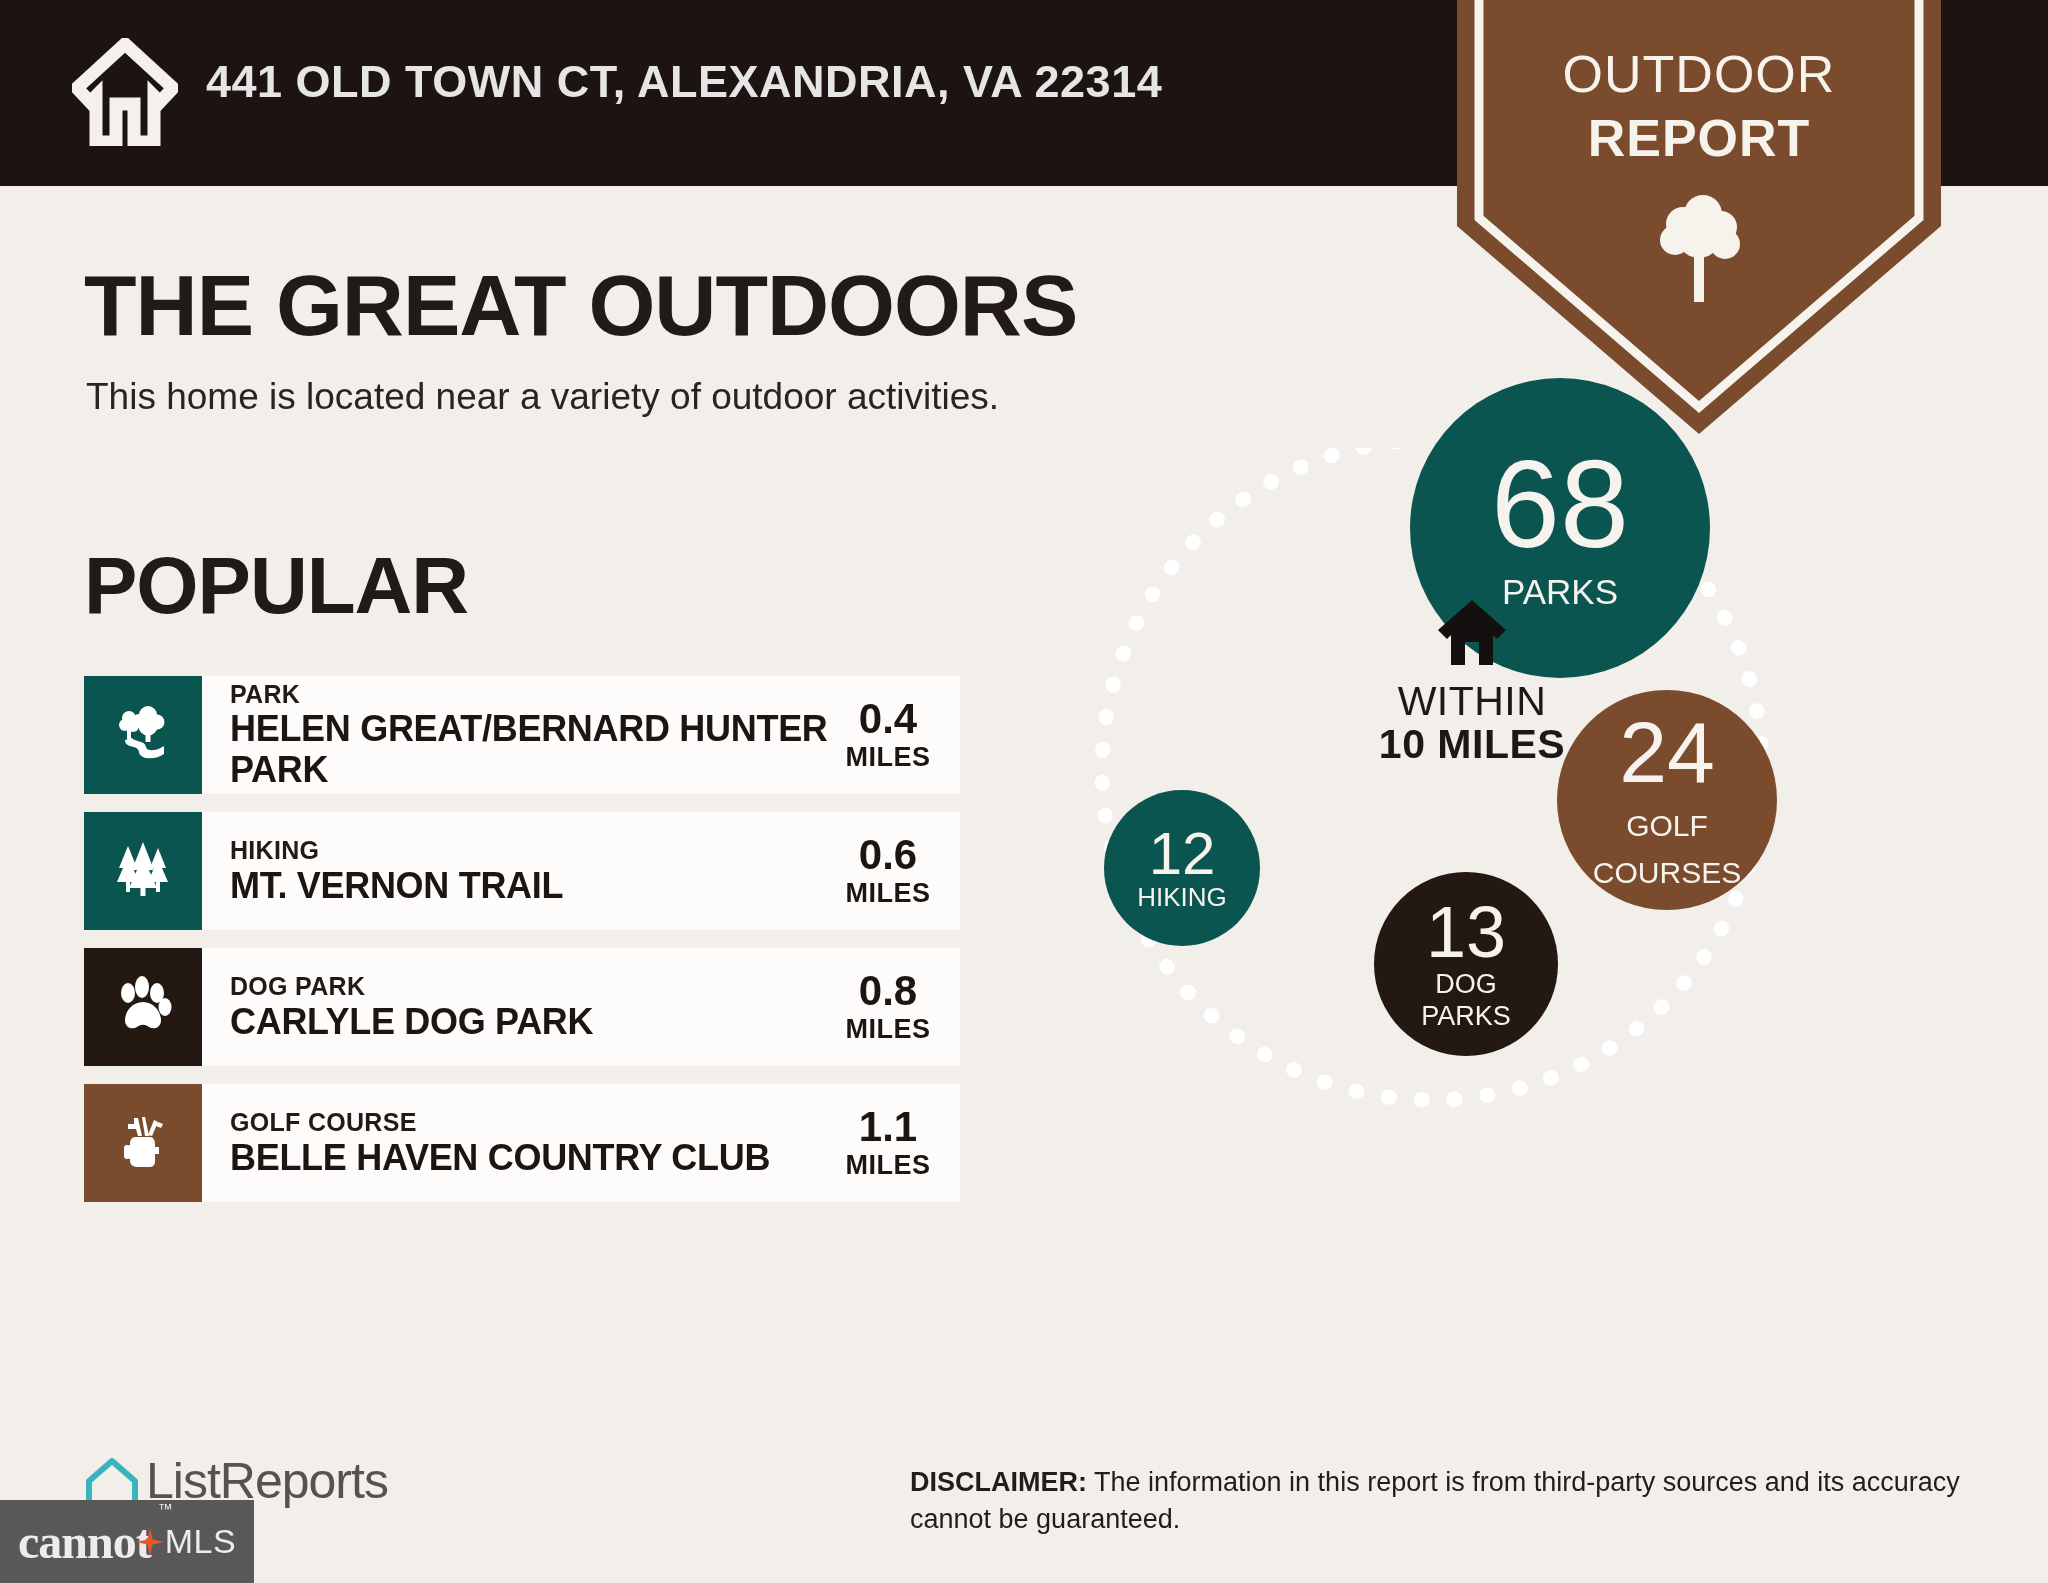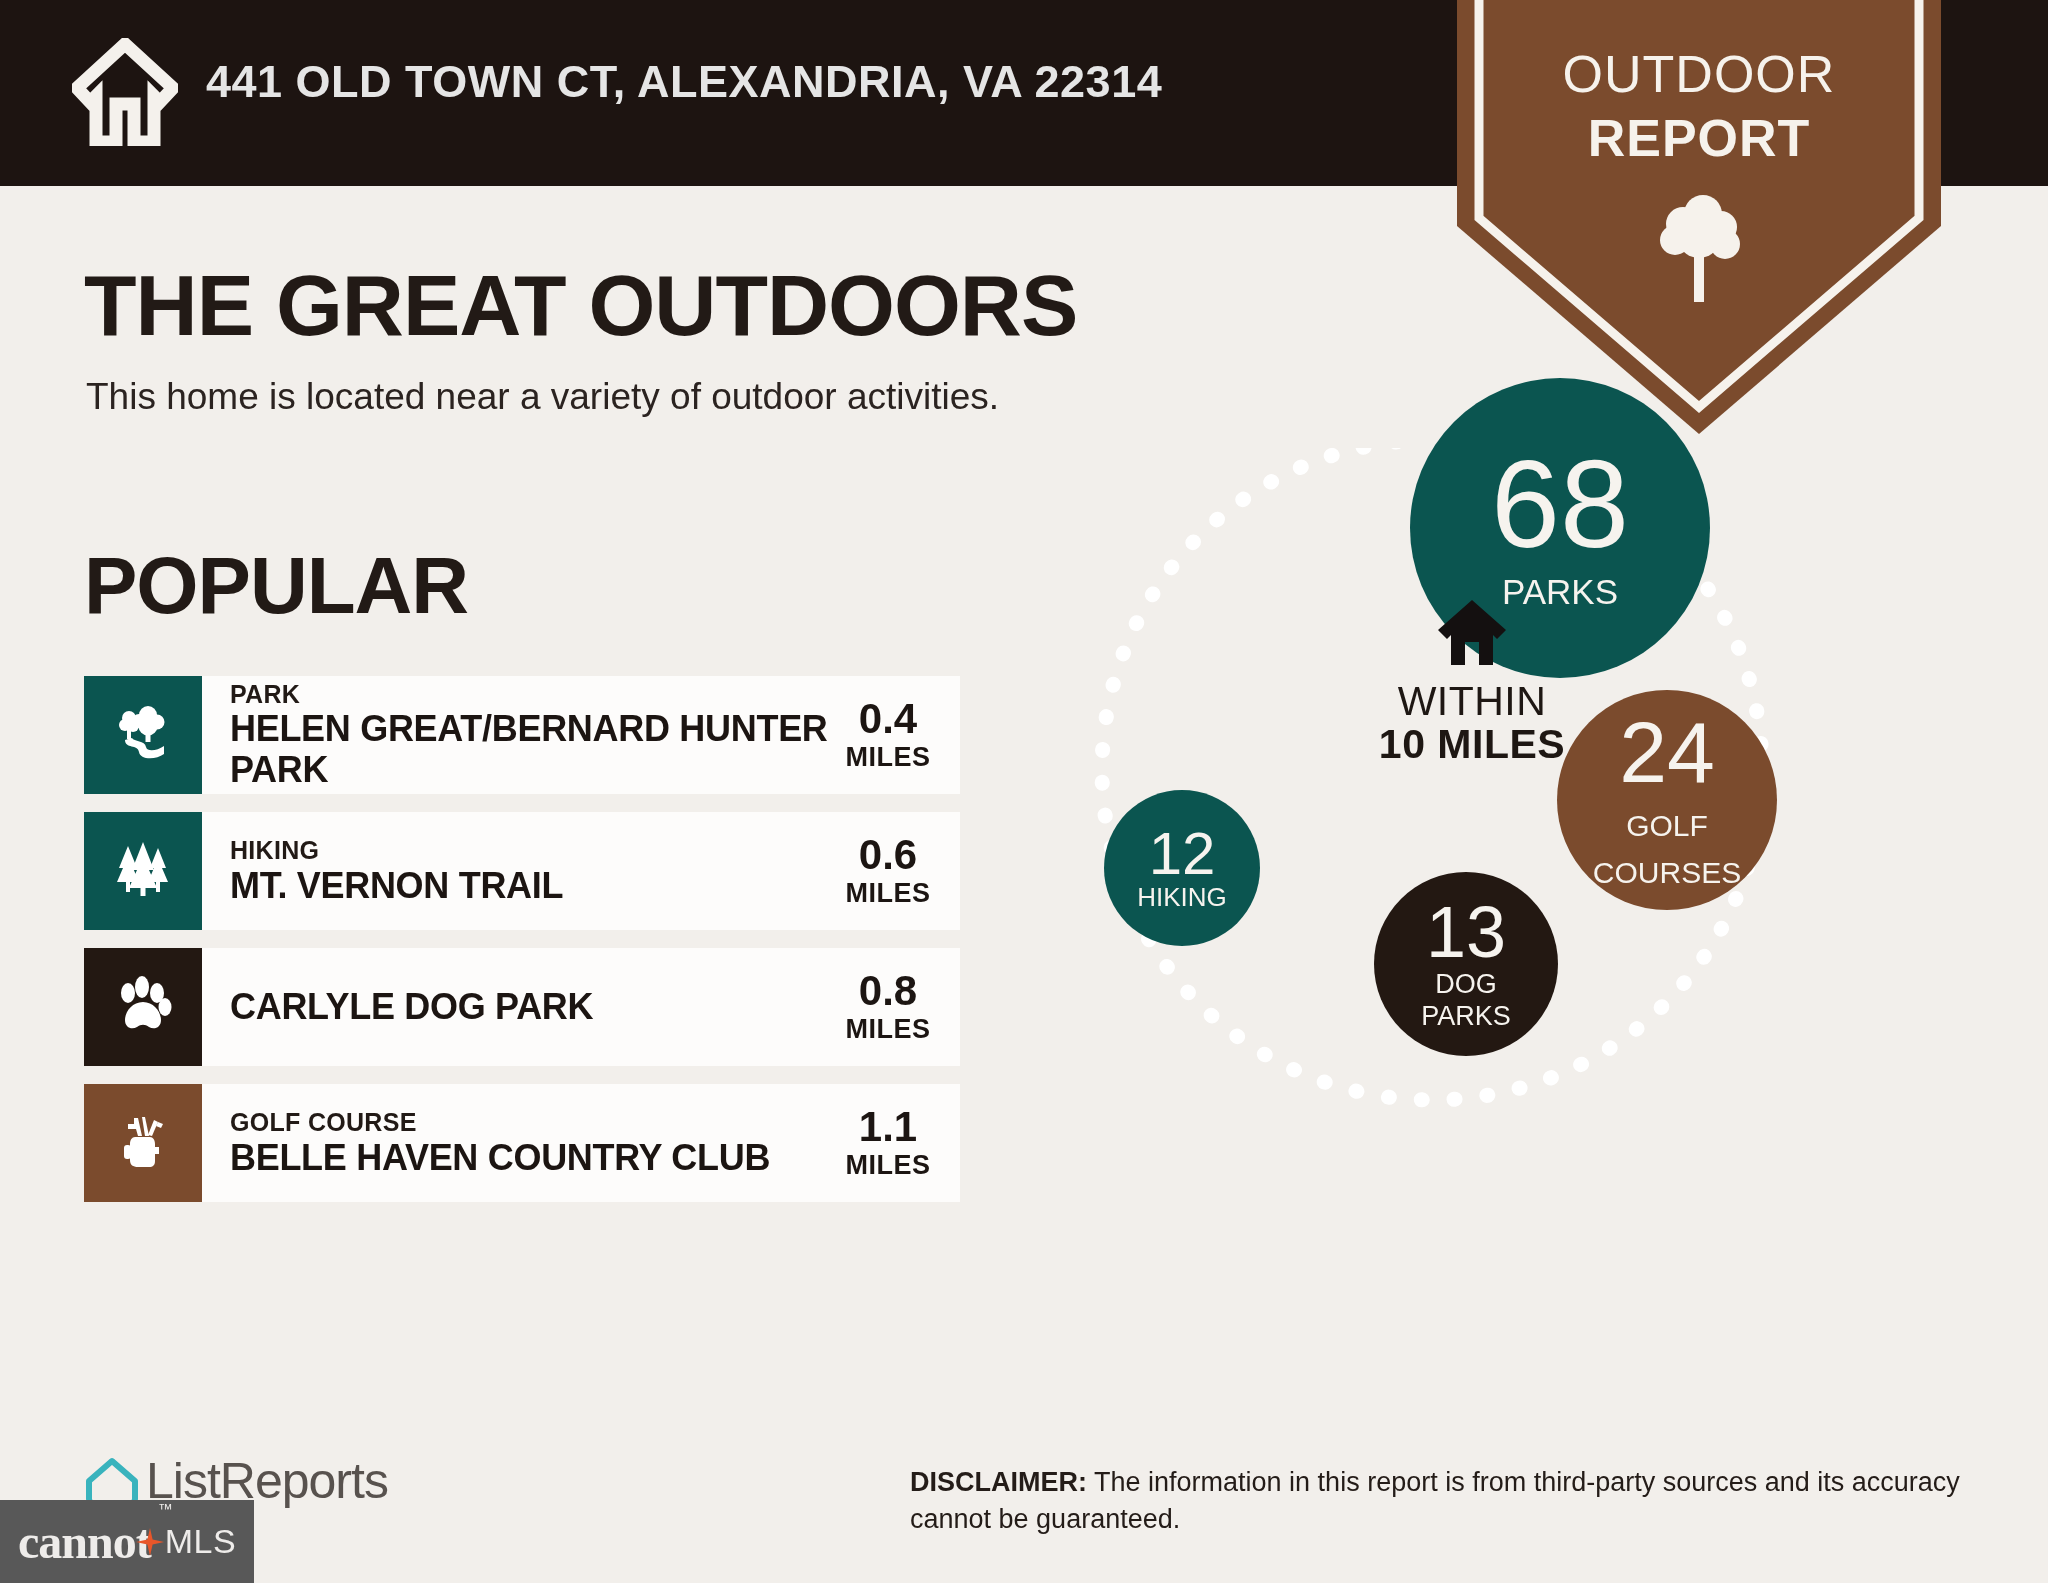--- a/index.html
+++ b/index.html
@@ -399,20 +399,21 @@
               <ellipse cx="16" cy="19" rx="7" ry="10"></ellipse>
               <ellipse cx="30" cy="13" rx="7" ry="11"></ellipse>
               <ellipse cx="45" cy="19" rx="7" ry="10"></ellipse>
               <ellipse cx="53" cy="33" rx="6.5" ry="9"></ellipse>
               <path d="M31 28 C42 28 49 38 49 46 C49 54 42 56 37 53 C33 50 29 50 25 53 C20 56 13 54 13 46 C13 38 20 28 31 28 Z"></path>
             </g>
           </svg>
         </span>
       </div>
       <div class="item-text">
+        <div class="item-category">DOG PARK</div>
         <div class="item-name">CARLYLE DOG PARK</div>
       </div>
       <div class="item-dist">
         <div class="item-dist-value">0.8</div>
         <div class="item-dist-unit">MILES</div>
       </div>
     </div>
 
     <div class="list-item">
       <div class="item-icon-tile" style="background:#7b4b2d">

